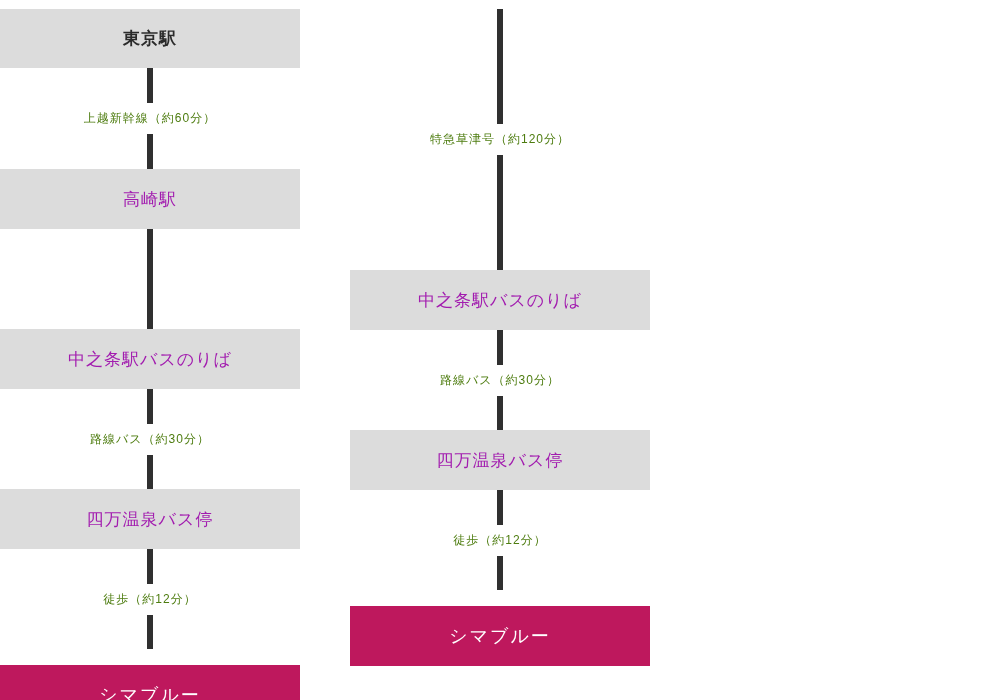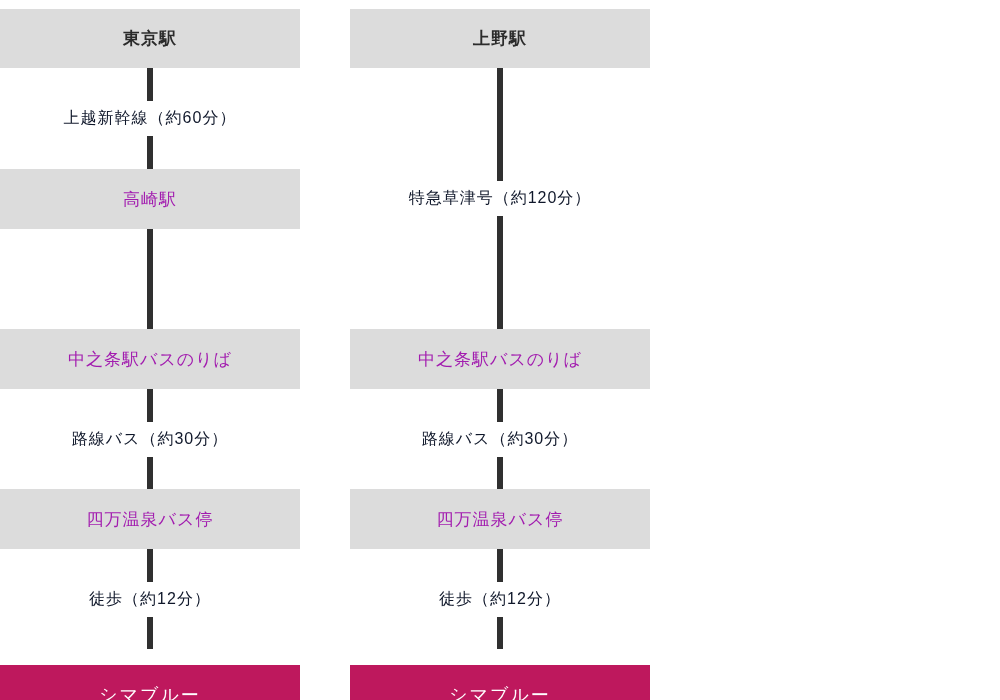--- a/index.html
+++ b/index.html
@@ -58,22 +58,22 @@
     height: 100px;
   }
   .leg.h101 { height: 101px; }
   .leg.h261 { height: 261px; justify-content: flex-end; }
   .leg .line {
     width: 6px;
     flex: 1;
     background: #303030;
   }
   .leg .leg-label {
-    font-size: 16px;
-    color: #0f172a;
+    font-size: 12px;
+    color: #4d7c0f;
     padding: 7px 0;
     white-space: nowrap;
     letter-spacing: 1px;
   }
 </style>
 </head>
 <body>
 
 <div class="canvas">
 
@@ -106,21 +106,20 @@
     <div class="leg">
       <span class="line"></span>
       <span class="leg-label">徒歩（約12分）</span>
       <span class="line"></span>
     </div>
 
     <div class="destination">シマブルー</div>
   </div>
 
   <div class="column col-right">
-    <div class="station first">上野駅</div>
 
     <div class="leg h261">
       <span class="line"></span>
       <span class="leg-label">特急草津号（約120分）</span>
       <span class="line"></span>
     </div>
 
     <div class="station">中之条駅バスのりば</div>
 
     <div class="leg">

